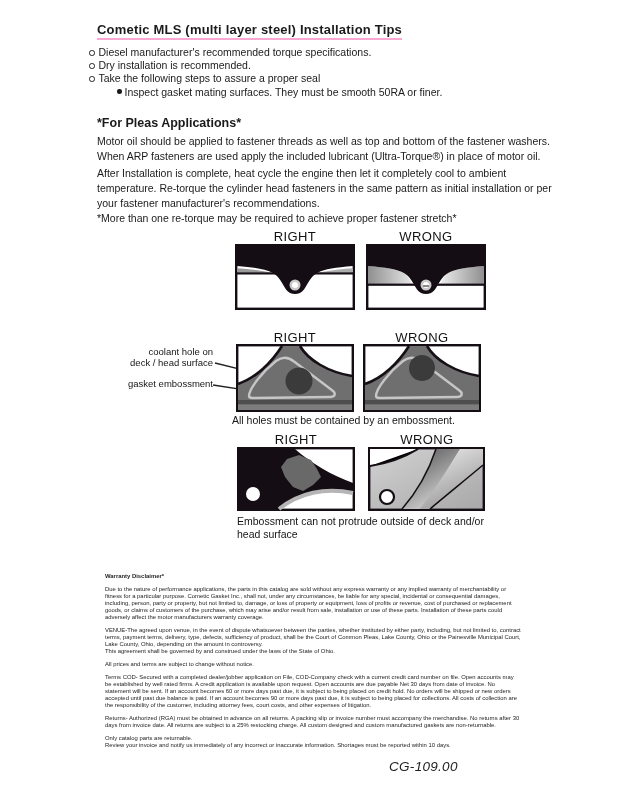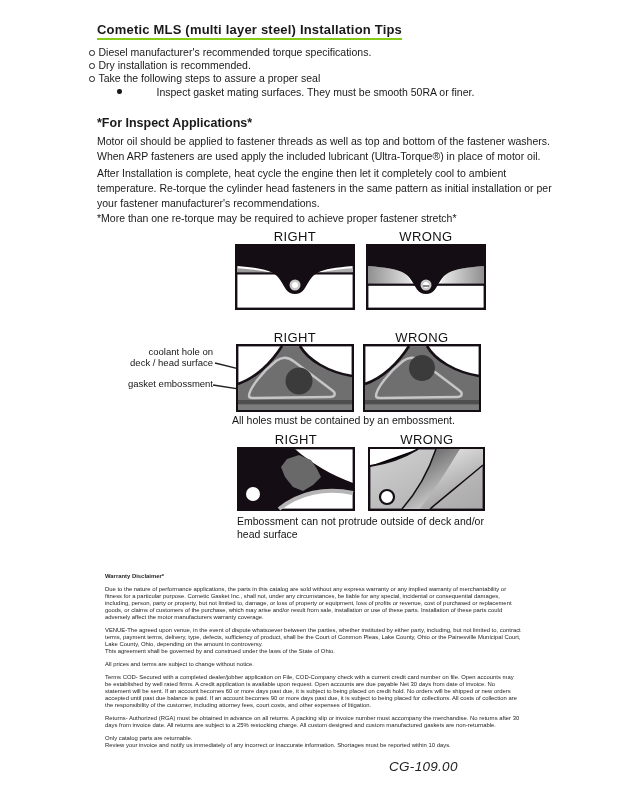--- a/index.html
+++ b/index.html
@@ -4,26 +4,26 @@
 <style>
   html,body{margin:0;padding:0;background:#fff;}
   .page{
     position:relative;width:618px;height:800px;background:#ffffff;overflow:hidden;
     font-family:"Liberation Sans", sans-serif;color:#1a1a1a;
   }
   .abs{position:absolute;}
   
   .title{
     left:97px;top:22px;font-size:13px;font-weight:bold;letter-spacing:.2px;
-    border-bottom:2px solid #84cc16;padding-bottom:1px;white-space:nowrap;
+    border-bottom:2px solid #f9a8d4;padding-bottom:1px;white-space:nowrap;
   }
   
   .tips{left:89px;top:46px;width:480px;font-size:10.5px;line-height:13.2px;}
   .tip{display:flex;align-items:flex-start;}
-  .tip.sub{margin-left:28px;gap:32px;}
+  .tip.sub{margin-left:28px;}
   .b-open{flex:0 0 auto;width:3.5px;height:3.5px;border:1px solid #222;border-radius:50%;margin:4px 4px 0 0;}
   .b-fill{flex:0 0 auto;width:4.5px;height:4.5px;background:#1a1a1a;border-radius:50%;margin:3.8px 3px 0 0;}
   
   .h2{left:97px;top:116px;font-size:12.5px;font-weight:bold;}
   .para{font-size:10.5px;line-height:15px;width:470px;left:97px;}
   .p1{top:134px;}
   .p2{top:166px;}
   .note{top:211px;}
   
   .fig-label{font-size:13px;letter-spacing:.4px;text-align:center;width:120px;color:#121212;}
@@ -58,21 +58,21 @@
     <div class="tip">
       <span class="b-open"></span>
       <span>Take the following steps to assure a proper seal</span>
     </div>
     <div class="tip sub">
       <span class="b-fill"></span>
       <span>Inspect gasket mating surfaces.  They must be smooth 50RA or finer.</span>
     </div>
   </div>
 
-  <div class="abs h2">*For Inspect Applications*</div>
+  <div class="abs h2">*For Pleas Applications*</div>
   <div class="abs para p1">Motor oil should be applied to fastener threads as well as top and bottom of the fastener washers. When ARP fasteners are used apply the included lubricant (Ultra-Torque®) in place of motor oil.</div>
   <div class="abs para p2">After Installation is complete, heat cycle the engine then let it completely cool to ambient temperature. Re-torque the cylinder head fasteners in the same pattern as initial installation or per your fastener manufacturer's recommendations.</div>
   <div class="abs para note">*More than one re-torque may be required to achieve proper fastener stretch*</div>
 
   <div class="abs fig-label" style="left:235px;top:229px;">RIGHT</div>
   <div class="abs fig-label" style="left:366px;top:229px;">WRONG</div>
 
   <svg class="abs panel" style="left:235px;top:244px;" width="120" height="66" viewBox="0 0 120 66">
     <rect x="1.2" y="1.2" width="117.6" height="63.6" fill="#ffffff" stroke="#140d14" stroke-width="2.4"></rect>
     <path d="M2,28.5 L36,28.5 C24,26.2 12,24.6 2,24.2 Z" fill="#9a9a9a"></path>

